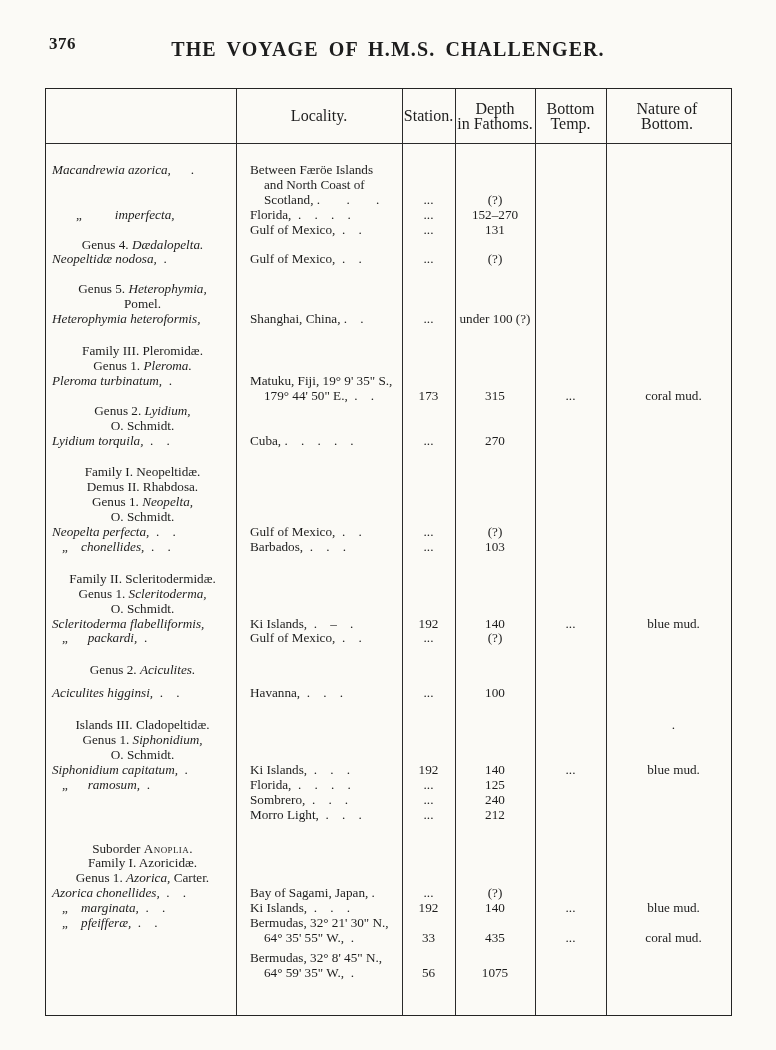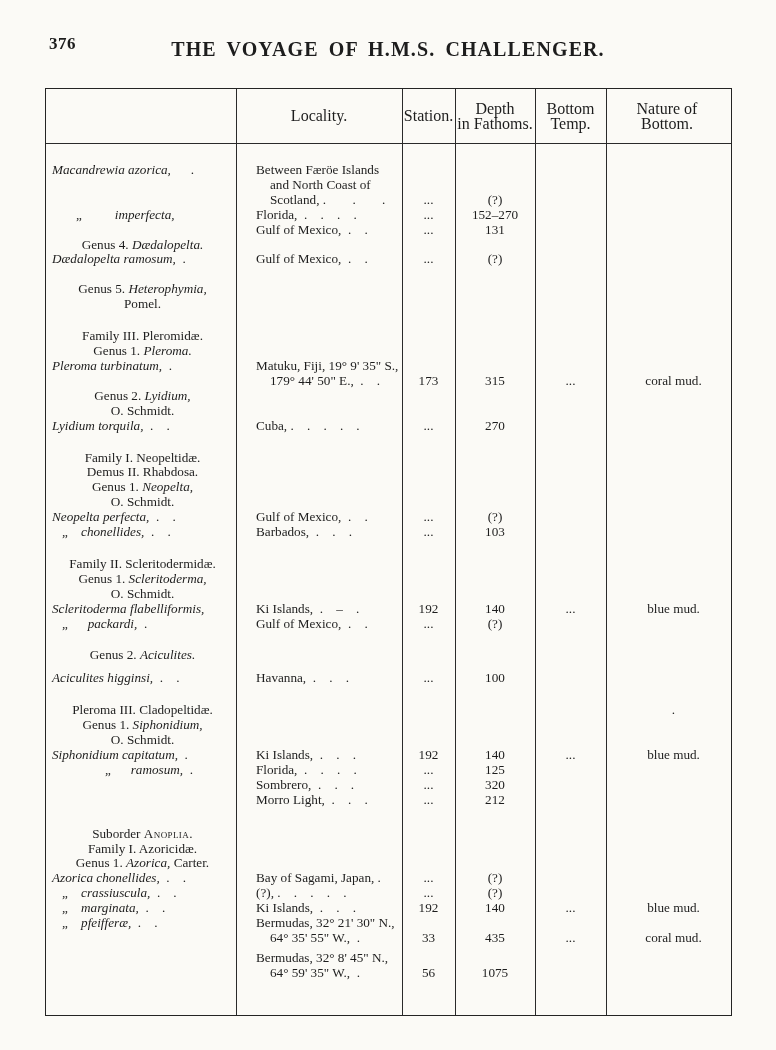--- a/index.html
+++ b/index.html
@@ -42,21 +42,21 @@
   table { border-collapse: collapse; table-layout: fixed; width: 682px; }
   th {
     font-weight: normal; font-size: 16px; line-height: 15px;
     vertical-align: middle; text-align: center;
     height: 53px; padding: 0;
   }
   td { font-size: 13.2px; line-height: 14.9px; vertical-align: top; padding: 0; }
 
   .name-cell { padding-left: 6px; }
   .c1-line.center { text-align: center; padding-right: 3px; padding-left: 0 !important; }
-  .loc-cell { padding-left: 20px; }
+  .loc-cell { padding-left: 14px; }
   .loc-line.cont { padding-left: 14px; }
   .st-cell, .dep-cell, .tmp-cell { text-align: center; }
   .bot-cell { padding-left: 13px; text-align: center; }
   tr.vb .vcell { vertical-align: bottom; }
 
   .it { font-style: italic; }
   .sc { font-variant: small-caps; letter-spacing: .4px; }
   .spacer-cell { padding: 0; }
 </style>
 </head>
@@ -154,41 +154,53 @@
               <div class="c1-line center"><span>Genus 4. </span><span class="it">Dædalopelta.</span></div>
             </td>
             <td class="loc-cell"></td>
             <td class="st-cell vcell"></td>
             <td class="dep-cell vcell"></td>
             <td class="tmp-cell vcell"></td>
             <td class="bot-cell vcell"></td>
           </tr>
           <tr>
             <td class="name-cell">
-              <div class="c1-line"><span class="it">Dædalopelta ramosum,</span><span> .</span></div>
+              <div class="c1-line"><span class="it">Neopeltidæ nodosa,</span><span> .</span></div>
             </td>
             <td class="loc-cell">
               <div class="loc-line">Gulf of Mexico, . .</div>
             </td>
             <td class="st-cell vcell">...</td>
             <td class="dep-cell vcell">(?)</td>
             <td class="tmp-cell vcell"></td>
             <td class="bot-cell vcell"></td>
           </tr>
           <tr>
             <td class="spacer-cell" colspan="6" style="height: 15px;"></td>
           </tr>
           <tr>
             <td class="name-cell">
               <div class="c1-line center"><span>Genus 5. </span><span class="it">Heterophymia,</span></div>
               <div class="c1-line center"><span>Pomel.</span></div>
             </td>
             <td class="loc-cell"></td>
             <td class="st-cell vcell"></td>
             <td class="dep-cell vcell"></td>
+            <td class="tmp-cell vcell"></td>
+            <td class="bot-cell vcell"></td>
+          </tr>
+          <tr>
+            <td class="name-cell">
+              <div class="c1-line"><span class="it">Heterophymia heteroformis,</span></div>
+            </td>
+            <td class="loc-cell">
+              <div class="loc-line">Shanghai, China, . .</div>
+            </td>
+            <td class="st-cell vcell">...</td>
+            <td class="dep-cell vcell">under 100 (?)</td>
             <td class="tmp-cell vcell"></td>
             <td class="bot-cell vcell"></td>
           </tr>
           <tr>
             <td class="spacer-cell" colspan="6" style="height: 17px;"></td>
           </tr>
           <tr>
             <td class="name-cell">
               <div class="c1-line center"><span>Family III. Pleromidæ.</span></div>
             </td>
@@ -376,21 +388,21 @@
             <td class="st-cell vcell">...</td>
             <td class="dep-cell vcell">100</td>
             <td class="tmp-cell vcell"></td>
             <td class="bot-cell vcell"></td>
           </tr>
           <tr>
             <td class="spacer-cell" colspan="6" style="height: 17px;"></td>
           </tr>
           <tr>
             <td class="name-cell">
-              <div class="c1-line center"><span>Pleroma III. Cladopeltidæ.</span></div>
+              <div class="c1-line center"><span>Islands III. Cladopeltidæ.</span></div>
             </td>
             <td class="loc-cell"></td>
             <td class="st-cell vcell"></td>
             <td class="dep-cell vcell"></td>
             <td class="tmp-cell vcell"></td>
             <td class="bot-cell vcell">.</td>
           </tr>
           <tr>
             <td class="name-cell">
               <div class="c1-line center"><span>Genus 1. </span><span class="it">Siphonidium,</span></div>
@@ -409,37 +421,37 @@
             <td class="loc-cell">
               <div class="loc-line">Ki Islands, . . .</div>
             </td>
             <td class="st-cell vcell">192</td>
             <td class="dep-cell vcell">140</td>
             <td class="tmp-cell vcell">...</td>
             <td class="bot-cell vcell">blue mud.</td>
           </tr>
           <tr>
             <td class="name-cell">
-              <div class="c1-line" style="padding-left: 10px; text-align: center;"><span>„</span><span class="it">  ramosum,</span><span> .</span></div>
+              <div class="c1-line" style="padding-left: 10px;"><span>„</span><span class="it">  ramosum,</span><span> .</span></div>
             </td>
             <td class="loc-cell">
               <div class="loc-line">Florida, . . . .</div>
             </td>
             <td class="st-cell vcell">...</td>
             <td class="dep-cell vcell">125</td>
             <td class="tmp-cell vcell"></td>
             <td class="bot-cell vcell"></td>
           </tr>
           <tr>
             <td class="name-cell"></td>
             <td class="loc-cell">
               <div class="loc-line">Sombrero, . . .</div>
             </td>
             <td class="st-cell vcell">...</td>
-            <td class="dep-cell vcell">320</td>
+            <td class="dep-cell vcell">240</td>
             <td class="tmp-cell vcell"></td>
             <td class="bot-cell vcell"></td>
           </tr>
           <tr>
             <td class="name-cell"></td>
             <td class="loc-cell">
               <div class="loc-line">Morro Light, . . .</div>
             </td>
             <td class="st-cell vcell">...</td>
             <td class="dep-cell vcell">212</td>
@@ -478,32 +490,20 @@
             <td class="dep-cell vcell"></td>
             <td class="tmp-cell vcell"></td>
             <td class="bot-cell vcell"></td>
           </tr>
           <tr>
             <td class="name-cell">
               <div class="c1-line"><span class="it">Azorica chonellides,</span><span> . .</span></div>
             </td>
             <td class="loc-cell">
               <div class="loc-line">Bay of Sagami, Japan, .</div>
-            </td>
-            <td class="st-cell vcell">...</td>
-            <td class="dep-cell vcell">(?)</td>
-            <td class="tmp-cell vcell"></td>
-            <td class="bot-cell vcell"></td>
-          </tr>
-          <tr>
-            <td class="name-cell">
-              <div class="c1-line" style="padding-left: 10px;"><span>„</span><span class="it"> crassiuscula,</span><span> . .</span></div>
-            </td>
-            <td class="loc-cell">
-              <div class="loc-line">(?), . . . . .</div>
             </td>
             <td class="st-cell vcell">...</td>
             <td class="dep-cell vcell">(?)</td>
             <td class="tmp-cell vcell"></td>
             <td class="bot-cell vcell"></td>
           </tr>
           <tr>
             <td class="name-cell">
               <div class="c1-line" style="padding-left: 10px;"><span>„</span><span class="it"> marginata,</span><span> . .</span></div>
             </td>

